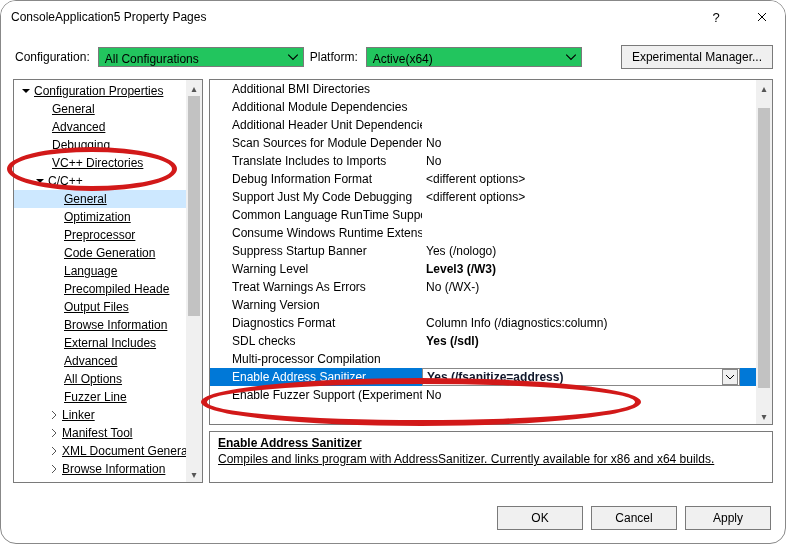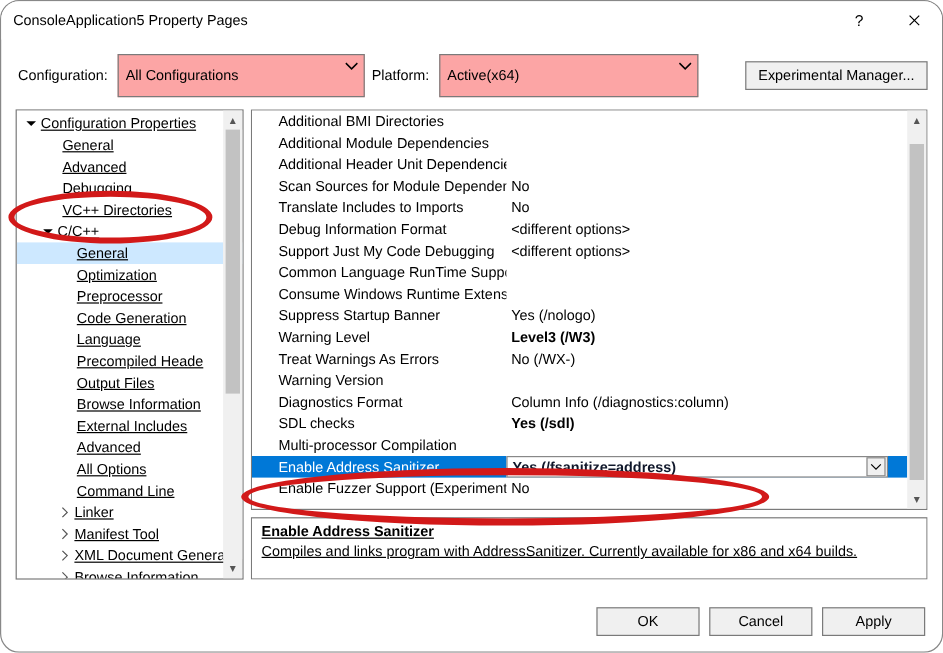--- a/index.html
+++ b/index.html
@@ -3,21 +3,21 @@
 <meta charset="utf-8">
 <style>
   * { box-sizing: border-box; font-family: "Segoe UI", Arial, sans-serif; }
   html, body { margin: 0; padding: 0; background: #fff; }
   .window { width: 786px; height: 544px; border: 1px solid #888; border-radius: 16px; overflow: hidden; display: flex; flex-direction: column; background: #fff; }
   .titlebar { height: 32px; background: #fff; display: flex; align-items: center; padding-left: 10px; color: #000; font-size: 12px; }
   .titlebar .title { flex: 1; }
   .titlebar .btn { width: 46px; height: 32px; display: flex; align-items: center; justify-content: center; color: #000; font-size: 13px; }
   .toprow { display: flex; align-items: center; gap: 6px; padding: 12px 12px 10px 14px; font-size: 12px; color: #000; }
   .toprow label { margin-right: 2px; }
-  .combo { position: relative; background: #fca5a5; border: 1px solid #7a7a7a; height: 36px; display: flex; align-items: center; padding: 0 22px 0 6px; font-size: 12px; }
+  .combo { position: relative; background: #22c55e; border: 1px solid #7a7a7a; height: 20px; display: flex; align-items: flex-end; padding: 0 22px 0 6px; font-size: 12px; }
   .combo .chev { position: absolute; right: 4px; top: 3px; }
   .chev svg { width: 12px; height: 12px; display: block; }
   .cfgmgr { border: 1px solid #7a7a7a; height: 24px; padding: 0 10px; background: #f0f0f0; font-size: 12px; }
   .body { flex: 1; display: flex; padding: 0 12px 10px 12px; gap: 6px; overflow: hidden; text-decoration: underline; }
   .tree { width: 190px; border: 1px solid #7a7a7a; overflow: hidden; font-size: 12px; padding-top: 2px; position: relative; }
   .tree-scrollbar { position:absolute; right:0; top:0; bottom:0; width:16px; background:#f0f0f0; display:flex; flex-direction:column; align-items:center; }
   .tree-scrollbar .arrow { width:16px; height:16px; display:flex; align-items:center; justify-content:center; color:#555; font-size:10px;}
   .tree-scrollbar .track { flex:1; background:#f0f0f0; width:16px; position:relative;}
   .tree-scrollbar .thumb { position:absolute; left:2px; right:2px; top:0; height:220px; background:#c2c2c2; }
   .tnode { display: flex; align-items: center; height: 18px; padding-left: 6px; white-space: nowrap; }
@@ -120,21 +120,21 @@
           <div class="tnode indent2">Optimization</div>
           <div class="tnode indent2">Preprocessor</div>
           <div class="tnode indent2">Code Generation</div>
           <div class="tnode indent2">Language</div>
           <div class="tnode indent2">Precompiled Heade</div>
           <div class="tnode indent2">Output Files</div>
           <div class="tnode indent2">Browse Information</div>
           <div class="tnode indent2">External Includes</div>
           <div class="tnode indent2">Advanced</div>
           <div class="tnode indent2">All Options</div>
-          <div class="tnode indent2">Command Line</div>
+          <div class="tnode indent2">Fuzzer Line</div>
         </div>
       <div id="tree-bottom">
           <div class="tnode indent0b"><span class="twist">
               <svg viewBox="0 0 10 10">
                 <path d="M3 1 L7 5 L3 9" fill="none" stroke="#555"></path>
               </svg>
             </span>Linker</div>
           <div class="tnode indent0b"><span class="twist">
               <svg viewBox="0 0 10 10">
                 <path d="M3 1 L7 5 L3 9" fill="none" stroke="#555"></path>

